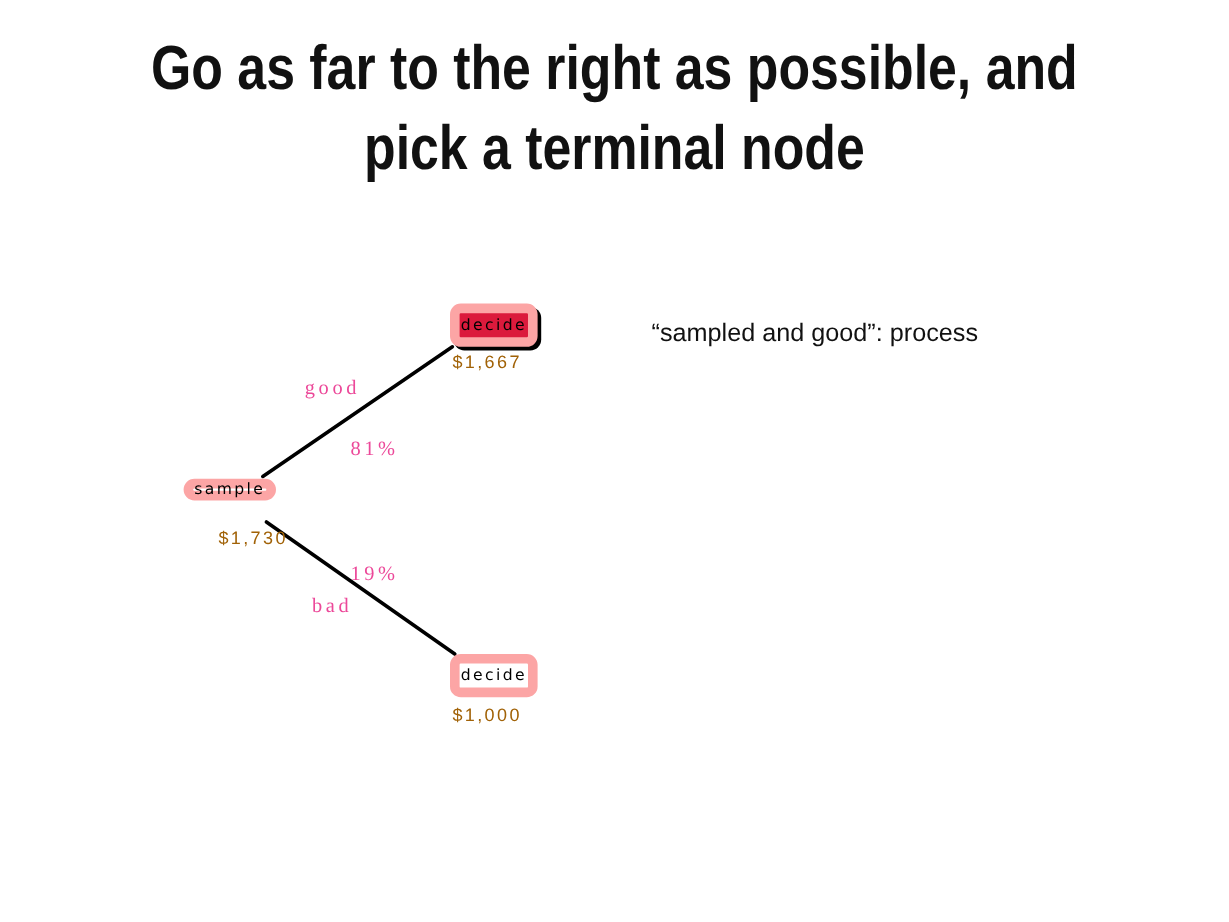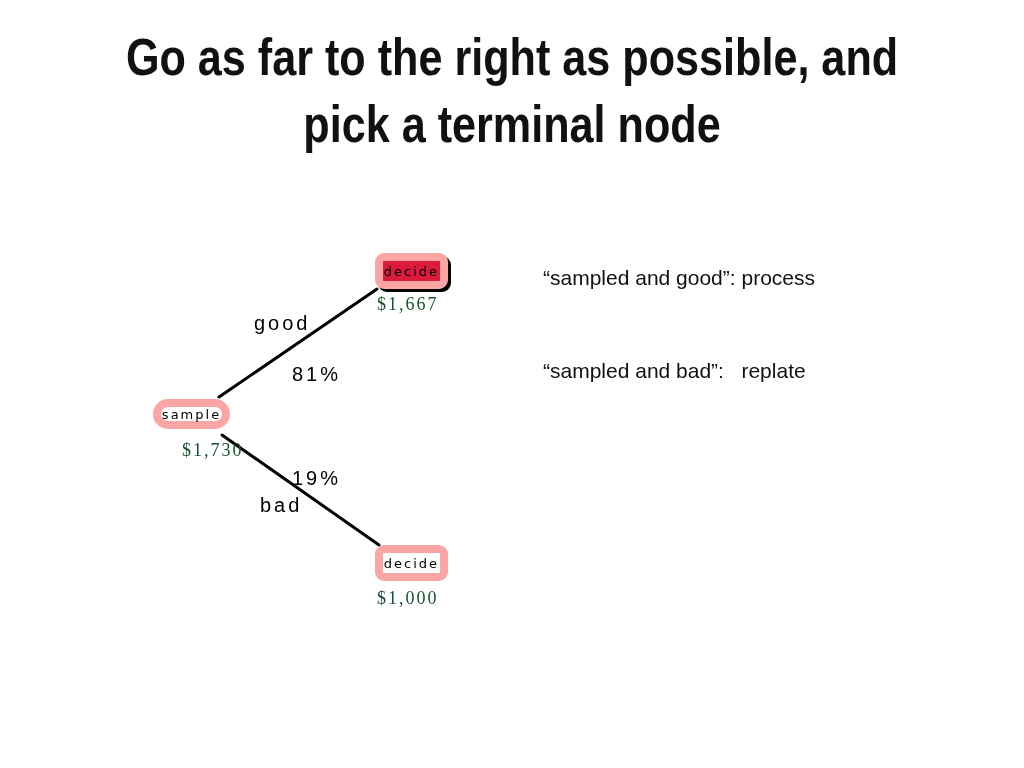--- a/index.html
+++ b/index.html
@@ -62,60 +62,59 @@
     color: #000000;
   }
   .node-stadium { border-radius: 17px; }
   .node-rect { border-radius: 9px; }
   .node-highlight {
     background: #DB1A3C;
     box-shadow: 3px 3px 0 #000000;
   }
   .money {
     position: absolute;
-    font-family: Liberation Serif, serif;
-    font-size: 18px;
+    font-family: Liberation Sans, sans-serif;
+    font-size: 15px;
     letter-spacing: 2px;
-    color: #14532d;
+    color: #a16207;
   }
   .branch-label {
     position: absolute;
-    font-family: Liberation Sans, sans-serif;
-    font-size: 20px;
+    font-family: Liberation Serif, serif;
+    font-size: 17px;
     line-height: 20px;
     letter-spacing: 3px;
-    color: #000000;
+    color: #ec4899;
   }
 </style>
 </head>
 <body>
 
 <div class="slide">
 
   <h1 class="title">
     <span class="title-line">Go as far to the right as possible, and</span>
     <span class="title-line">pick a terminal node</span>
   </h1>
 
   <div class="annotation">
     <div>“sampled and good”: process</div>
-    <div>“sampled and bad”:   replate</div>
   </div>
 
   <svg class="edges" width="1024" height="768" viewBox="0 0 1024 768">
     <line x1="219" y1="397" x2="377" y2="289"></line>
     <line x1="222" y1="435" x2="379" y2="545"></line>
   </svg>
 
   <div class="branch-label" style="left:254px; top:313px;">good</div>
   <div class="branch-label" style="left:292px; top:364px;">81%</div>
   <div class="branch-label" style="left:292px; top:468px;">19%</div>
   <div class="branch-label" style="left:260px; top:495px;">bad</div>
 
-  <div class="node node-stadium" style="left:153px; top:399px; width:77px; height:30px;align-items:center;">
+  <div class="node node-stadium" style="left:153px; top:399px; width:77px; height:18px;align-items:center;">
     <span>sample</span>
   </div>
   <div class="money" style="left:154px; top:440px;margin-left:28px;">$1,730</div>
 
   <div class="node node-rect node-highlight" style="left:375px; top:253px; width:73px; height:36px;">
     <span>decide</span>
   </div>
   <div class="money" style="left:377px; top:294px;">$1,667</div>
 
   <div class="node node-rect" style="left:375px; top:545px; width:73px; height:36px;">

